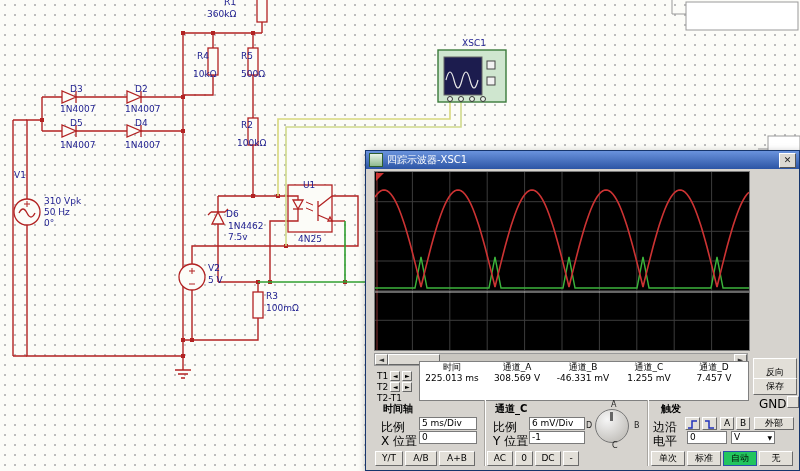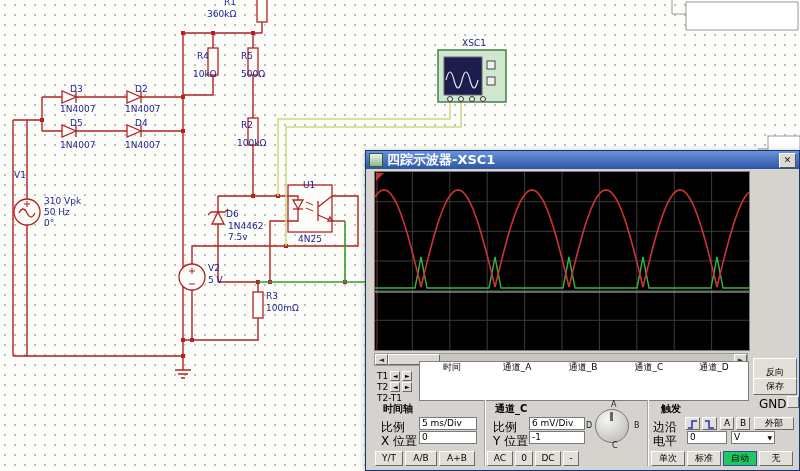--- a/index.html
+++ b/index.html
@@ -11,21 +11,21 @@
   #circuit-svg{position:absolute;left:0;top:0;z-index:1;}
   #labels-layer{position:absolute;left:0;top:0;width:800px;height:415px;z-index:2;pointer-events:none;}
   .clabel{position:absolute;font-size:9px;line-height:10px;color:#1c1c8f;white-space:nowrap;}
 
   
   #scope-window{position:absolute;left:365px;top:150px;width:435px;height:321px;z-index:10;
     background:#d6d3ce;border:1px solid #16356c;box-shadow:2px 3px 8px rgba(0,0,0,.4);box-sizing:border-box;}
   #titlebar{position:absolute;left:0;top:0;right:0;height:18px;
     background:linear-gradient(180deg,#6a93dd,#2c55a5);display:flex;align-items:center;padding:0 3px;gap:4px;box-sizing:border-box;}
   .ticon{width:12px;height:12px;background:linear-gradient(#e8f4e8,#8fba8f);border:1px solid #2f5f2f;flex:0 0 auto;}
-  .ttext{color:#fff;font-size:13px;font-weight:bold;flex:1 1 auto;white-space:nowrap;overflow:hidden;}
+  .ttext{color:#fff;font-size:10px;font-weight:normal;flex:1 1 auto;white-space:nowrap;overflow:hidden;}
   .tclose{width:15px;height:13px;background:#dcd9d3;border:1px solid;border-color:#fff #555 #555 #fff;
     font-size:9px;line-height:12px;text-align:center;color:#222;flex:0 0 auto;}
   #sbody{position:absolute;left:1px;right:1px;top:18px;bottom:1px;background:#d6d3ce;}
 
   #scope-screen{position:absolute;left:7px;top:2px;width:374px;height:178px;background:#000;border:1px solid #7b7b7b;}
   #wave-svg{display:block;}
   #tmark{position:absolute;left:1px;top:1px;width:0;height:0;border-left:8px solid #cc3333;border-bottom:8px solid transparent;}
 
   #hscroll{position:absolute;left:7px;top:184px;width:374px;height:13px;background:#c9c6c0;border:1px solid #9a9a9a;box-sizing:border-box;}
   .sbtn{position:absolute;top:0;width:13px;height:11px;background:#dcd9d3;border:1px solid;border-color:#fff #666 #666 #fff;
@@ -261,20 +261,27 @@
       </div>
 
       <div id="rpanel">
         <div class="rrow">
           <span class="rc c0">时间</span>
           <span class="rc c1">通道_A</span>
           <span class="rc c2">通道_B</span>
           <span class="rc c3">通道_C</span>
           <span class="rc c4">通道_D</span>
         </div>
+        <div class="rrow">
+          <span class="rc c0">225.013 ms</span>
+          <span class="rc c1">308.569 V</span>
+          <span class="rc c2">-46.331 mV</span>
+          <span class="rc c3">1.255 mV</span>
+          <span class="rc c4">7.457 V</span>
+        </div>
       </div>
 
       <button class="btn" style="left:386px;top:189px;width:44px;height:29px;">反向</button>
       <button class="btn" style="left:386px;top:209px;width:44px;height:17px;">保存</button>
       <span class="plabel" style="left:392px;top:228px;">GND</span>
       <span class="btn" style="left:420px;top:227px;width:12px;height:12px;"></span>
 
       <div class="vsep" style="left:117px;top:231px;height:66px;"></div>
       <div class="vsep" style="left:280px;top:231px;height:66px;"></div>
 

